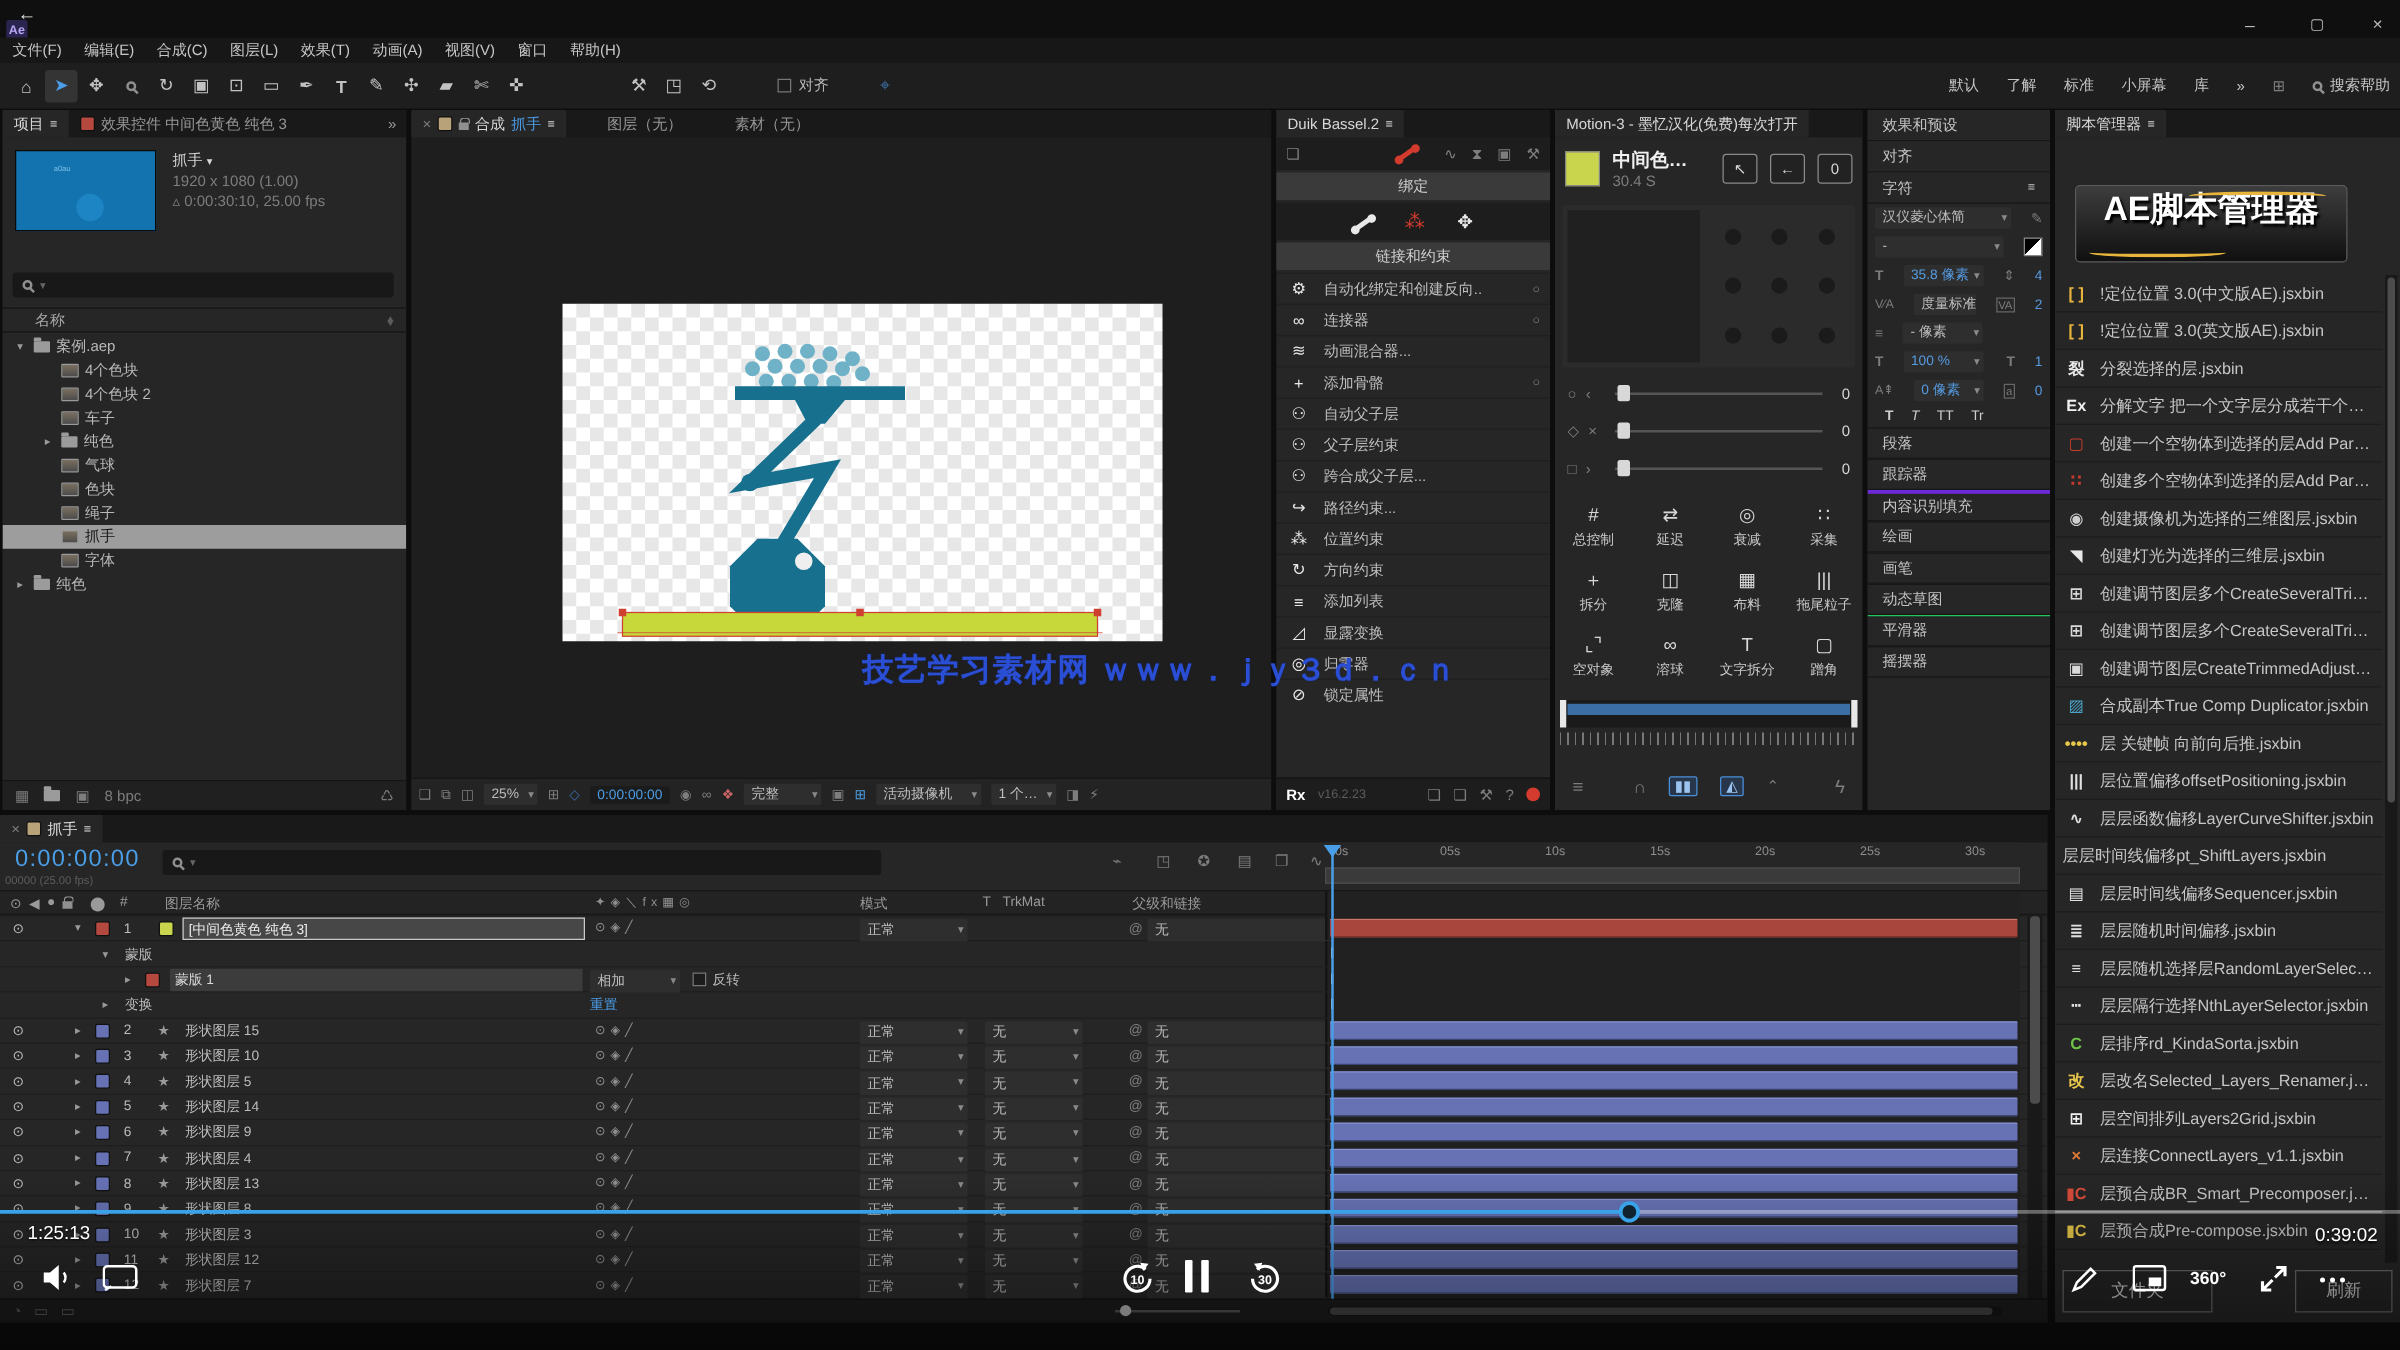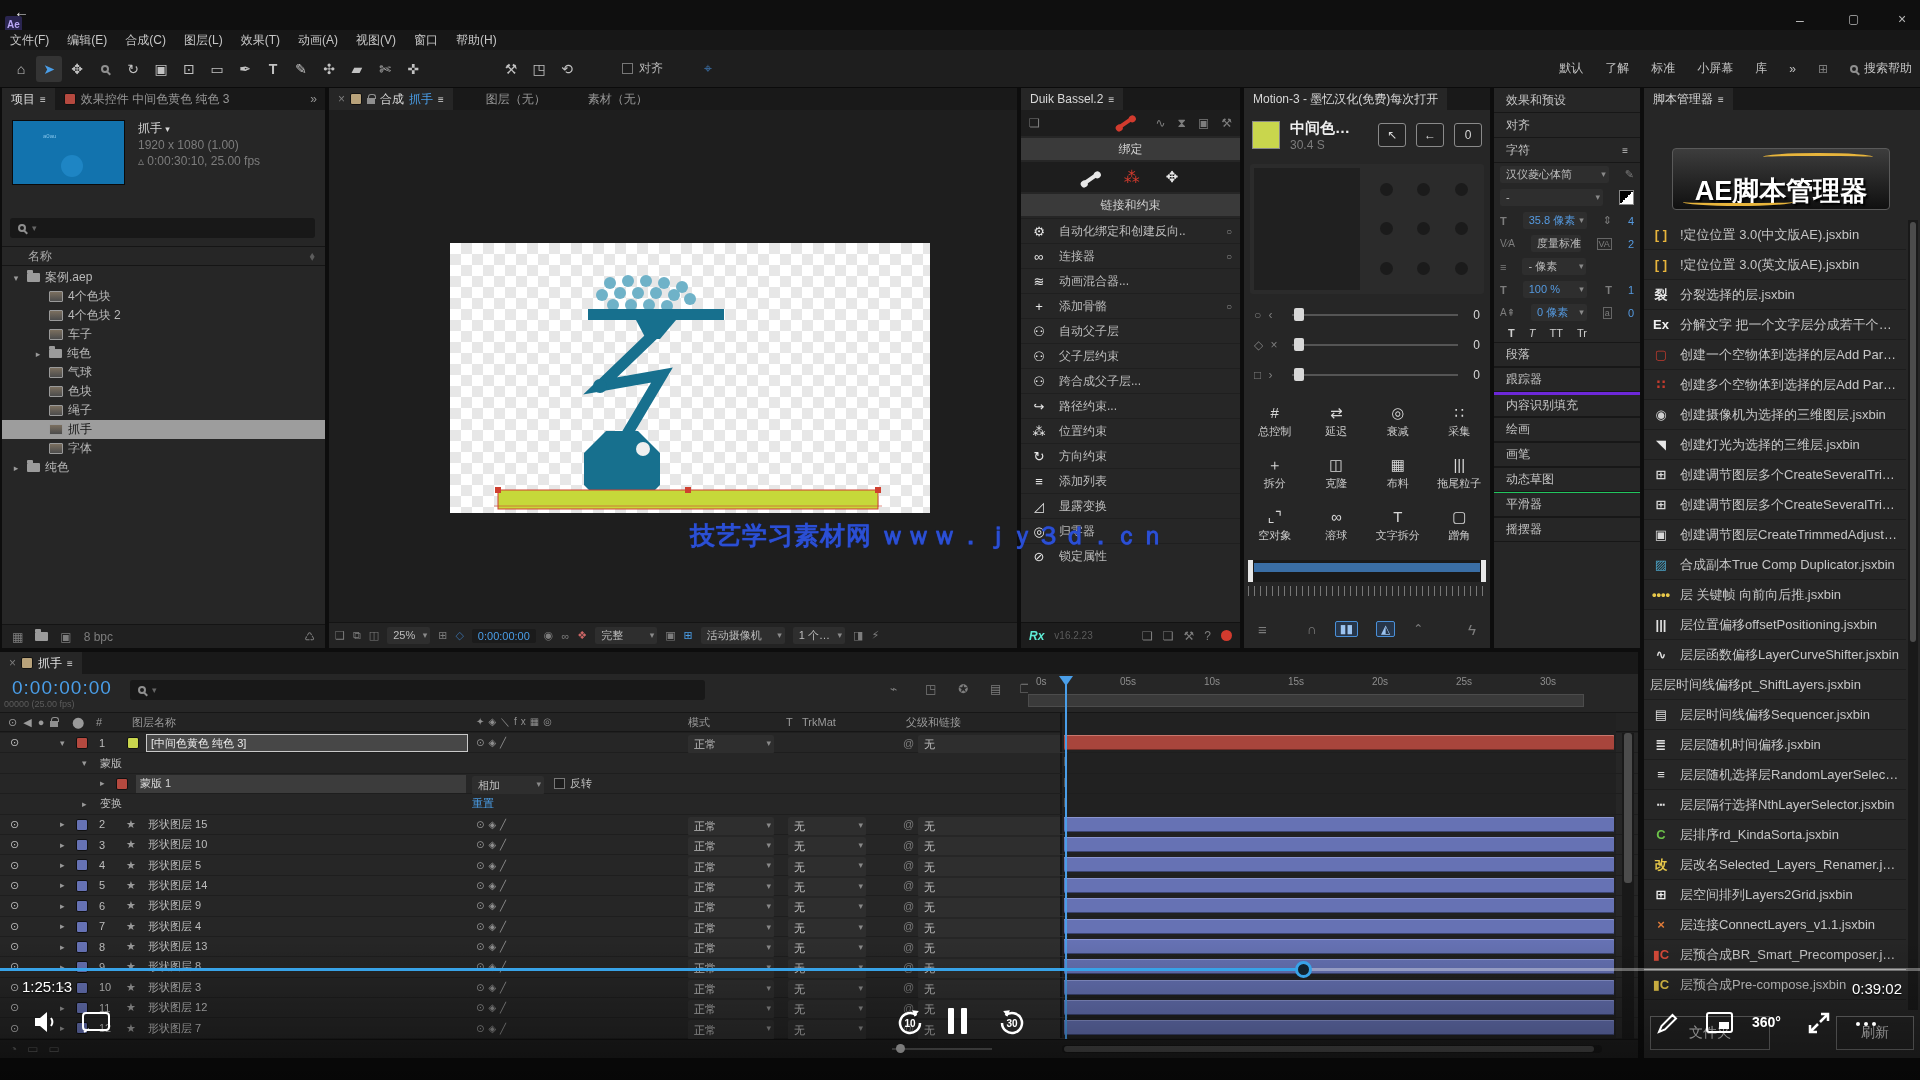--- a/index.html
+++ b/index.html
@@ -453,21 +453,21 @@
       </div>
 
       <div class="drow">
         <span class="dico">⊘</span>
         <span class="ell">锁定属性</span>
         <span class="opt"></span>
       </div>
 
   </div>
   <div class="flex" style="position:absolute;bottom:0;left:0;width:219px;height:26px;background:#1d1d1d;border-top:1px solid #121212;padding:0 8px;gap:10px">
-    <span style="color:#5eead4;font-weight:bold;font-style:italic">Rx</span>
+    <span style="color:#ffffff;font-weight:bold;">Rx</span>
     <span class="dim2" style="font-size:10px">v16.2.23</span>
     <span class="dim" style="margin-left:auto">❏</span>
     <span class="dim">❏</span>
     <span class="dim">⚒</span>
     <span class="dim">?</span>
     <span style="width:11px;height:11px;border-radius:50%;background:var(--duik-red);display:inline-block"></span>
   </div>
 </div>
 
 <div class="panel" style="left:1244px;top:88px;width:246px;height:560px">
@@ -690,21 +690,21 @@
 
 </div>
 
 <div class="panel" style="left:1644px;top:88px;width:276px;height:970px">
   <div class="tabs">
       <div class="tab on">
         <span>脚本管理器</span>
         <span style="font-size:10px">≡</span>
       </div>
     </div>
-  <div class="ab" style="left:28px;top:60px;width:218px;height:62px;background:linear-gradient(#3d3d3d,#101010);border:1px solid #5a5a5a;border-radius:4px;display:flex;align-items:flex-end;justify-content:center;overflow:hidden">
+  <div class="ab" style="left:16px;top:60px;width:218px;height:62px;background:linear-gradient(#3d3d3d,#101010);border:1px solid #5a5a5a;border-radius:4px;display:flex;align-items:flex-start;justify-content:center;overflow:hidden">
     <span class="ab" style="left:90px;top:4px;width:110px;height:8px;border-radius:50%;border-top:3px solid #e8b53c"></span>
     <span style="color:#fff;font-weight:bold;font-size:27px;text-shadow:2px 2px 2px #000">AE脚本管理器</span>
     <span class="ab" style="left:10px;bottom:3px;width:110px;height:8px;border-radius:50%;border-bottom:3px solid #e8b53c"></span>
   </div>
   <div class="ab" style="left:0;top:132px;width:262px;height:790px;overflow:hidden">
 
       <div class="srow">
         <span class="sico" style="color: rgb(232, 181, 60);">[ ]</span>
         <span class="ell">!定位位置 3.0(中文版AE).jsxbin</span>
       </div>
@@ -861,21 +861,21 @@
       <span class="mag"></span>
         <span style="font-size:9px;color:#666">▾</span>
     </span>
     <span class="ab dim" style="left:890px;top:8px">⌁</span>
     <span class="ab dim" style="left:925px;top:8px">◳</span>
     <span class="ab dim" style="left:958px;top:8px">✪</span>
     <span class="ab dim" style="left:990px;top:8px">▤</span>
     <span class="ab dim" style="left:1020px;top:8px">❐</span>
     <span class="ab dim" style="left:1048px;top:8px">∿</span>
 
-    <div class="ab" style="left:1028px;top:0;width:556px;height:38px;background:#262626">
+    <div class="ab" style="left:1060px;top:0;width:556px;height:38px;background:#262626">
       <div class="ab" style="left:0;top:2px;width:556px;height:14px;color:#8e8e8e;font-size:10px;position:relative" id="rulerlabels">
 
           <span>0s</span>
 
           <span>05s</span>
 
           <span>10s</span>
 
           <span>15s</span>
 

